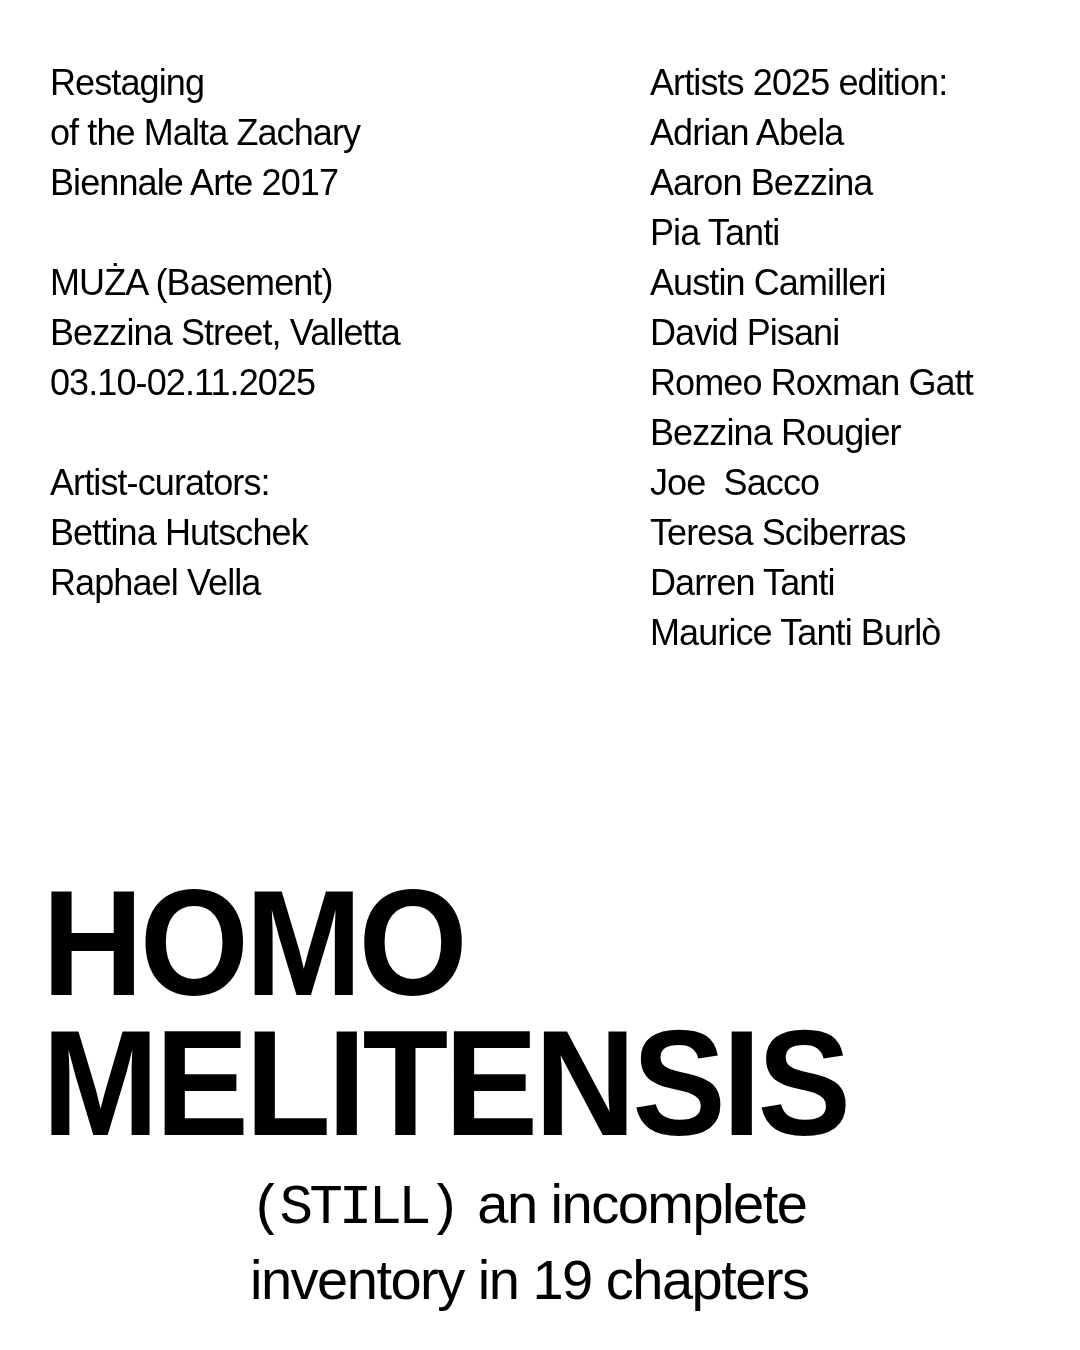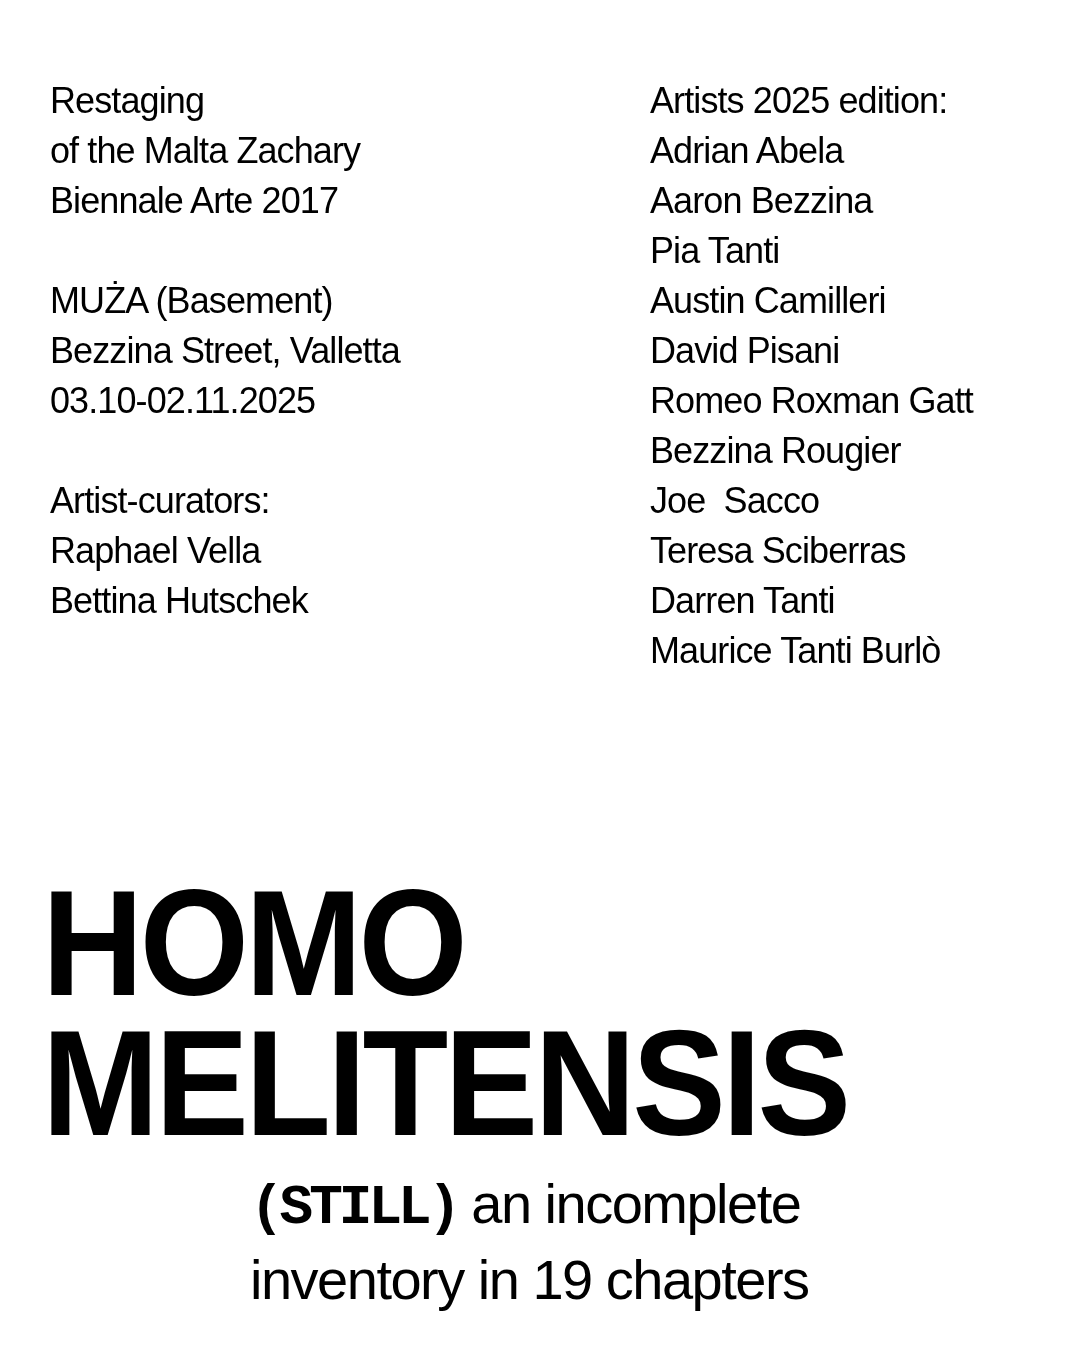--- a/index.html
+++ b/index.html
@@ -2,21 +2,21 @@
 <html><head>
 <meta charset="utf-8">
 <style>
   html, body { margin: 0; padding: 0; background: #ffffff; }
   body {
     width: 1080px; height: 1350px; position: relative; overflow: hidden;
     color: #000000;
     font-family: "Liberation Sans", "DejaVu Sans", sans-serif;
   }
   .col {
-    position: absolute; top: 76px;
+    position: absolute; top: 58px;
     font-size: 36px; line-height: 50px;
     letter-spacing: -0.9px;
     font-weight: 400;
   }
   .col-left { left: 50px; width: 560px; }
   .col-right { left: 650px; width: 430px; }
   .line { display: block; white-space: pre; }
   .gap { height: 50px; }
   .title {
     position: absolute; left: 42px; top: 873px;
@@ -25,38 +25,38 @@
     transform: scaleX(0.93); transform-origin: left top;
   }
   .title .line { display: block; }
   .subtitle {
     position: absolute; left: 250px; top: 1168px;
     font-size: 56px; line-height: 72px; font-weight: 400;
     letter-spacing: -1.5px;
   }
   .mono {
     font-family: "Liberation Mono", "DejaVu Sans Mono", monospace;
-    font-weight: 700; letter-spacing: -4px; margin-right: 14px;
+    font-weight: 400; letter-spacing: -4px; margin-right: 20px;
   }
 </style>
 </head>
 <body>
 
 <div class="col col-left">
   <span class="line">Restaging</span>
   <span class="line">of the Malta Zachary</span>
   <span class="line">Biennale Arte 2017</span>
   <div class="gap"></div>
   <span class="line">MUŻA (Basement)</span>
   <span class="line">Bezzina Street, Valletta</span>
   <span class="line">03.10-02.11.2025</span>
   <div class="gap"></div>
   <span class="line">Artist-curators:</span>
+  <span class="line">Bettina Hutschek</span>
   <span class="line">Raphael Vella</span>
-  <span class="line">Bettina Hutschek</span>
 </div>
 
 <div class="col col-right">
   <span class="line">Artists 2025 edition:</span>
   <span class="line">Adrian Abela</span>
   <span class="line">Aaron Bezzina</span>
   <span class="line">Pia Tanti</span>
   <span class="line">Austin Camilleri</span>
   <span class="line">David Pisani</span>
   <span class="line">Romeo Roxman Gatt</span>

